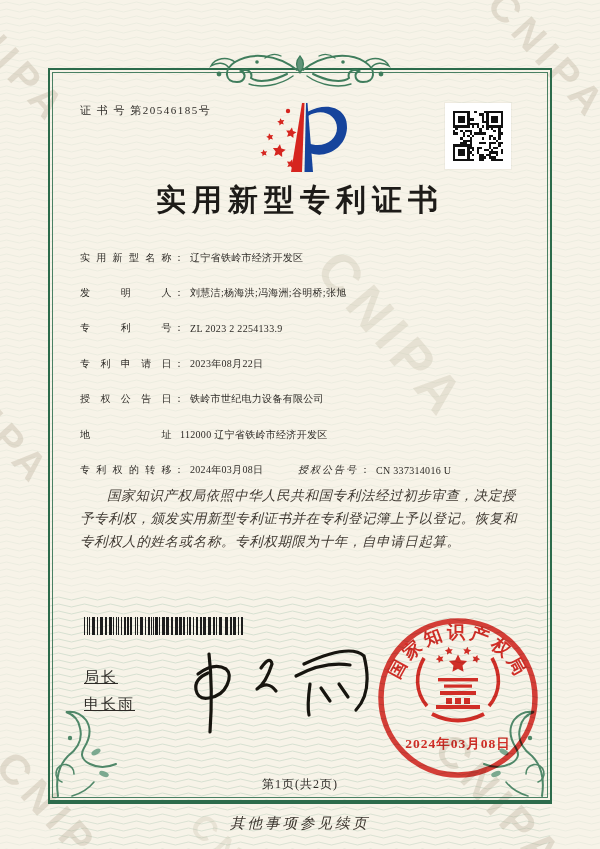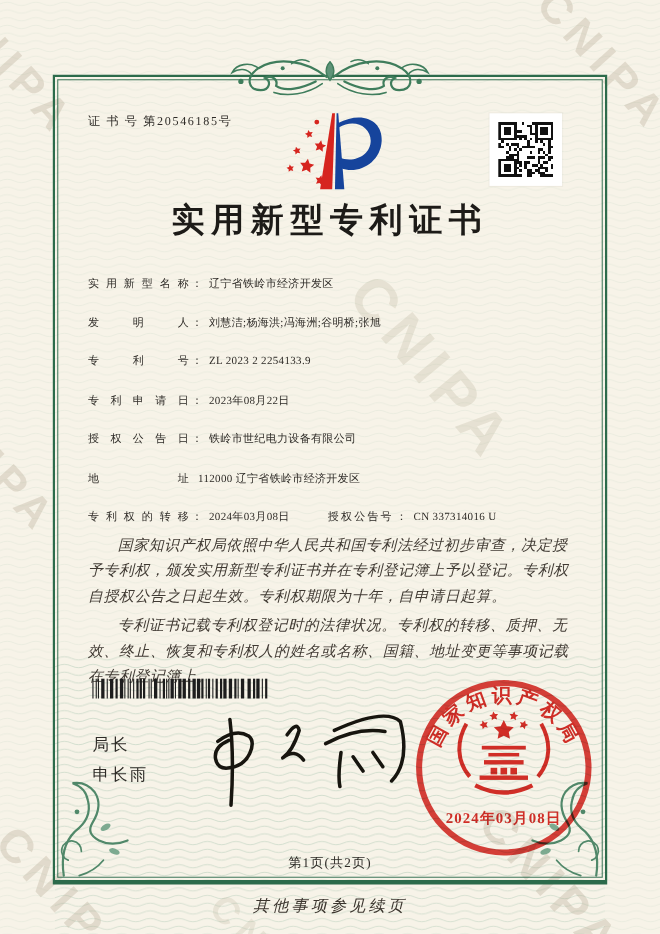--- a/index.html
+++ b/index.html
@@ -26,31 +26,31 @@
   .title{position:absolute;left:0;top:180px;width:600px;text-align:center;margin:0;
          font-size:30px;font-weight:700;letter-spacing:6px;color:#1d1b18;z-index:4;}
   
   .fields{position:absolute;left:80px;top:240px;width:445px;z-index:4;font-size:10px;}
   .frow{position:relative;height:35.4px;display:flex;align-items:center;}
   .flabel{display:inline-block;width:92px;text-align:justify;text-align-last:justify;
           letter-spacing:.5px;}
   .fcolon{margin-left:2px;}
   .fvalue{margin-left:6px;letter-spacing:.3px;}
   .pair2{position:absolute;left:218px;top:0;height:35.4px;display:flex;align-items:center;}
-  .pair2 .flabel{width:auto;letter-spacing:2px;text-align-last:auto;}
+  .pair2 .flabel{width:auto;letter-spacing:2px;text-align-last:auto;font-style:italic;}
   
   .paras{position:absolute;left:80px;top:484px;width:442px;z-index:4;
          font-size:13.5px;line-height:23.2px;font-style:italic;color:#403a33;letter-spacing:.6px;}
   .paras p{margin:0 0 3px 0;text-indent:2em;}
   
   .barcode{position:absolute;left:84px;top:617px;width:162px;height:18px;display:flex;
            align-items:stretch;z-index:4;}
   .barcode .bar{background:#1d1d1d;height:100%;}
   
-  .signatory{position:absolute;left:84px;top:668px;z-index:5;font-size:15px;letter-spacing:2px;}
+  .signatory{position:absolute;left:84px;top:668px;z-index:5;font-size:15px;letter-spacing:2px;text-decoration:underline;}
   .signatory div{margin-bottom:8px;}
   .signature{position:absolute;left:158px;top:638px;z-index:5;}
   
   .seal{position:absolute;left:374px;top:614px;z-index:6;mix-blend-mode:multiply;opacity:.95;}
   
   .pageinfo{position:absolute;left:0;top:776px;width:600px;text-align:center;font-size:12px;
             letter-spacing:1px;z-index:4;}
   .contnote{position:absolute;left:0;top:814px;width:600px;text-align:center;font-size:14.5px;
             font-style:italic;letter-spacing:3px;color:#3b352e;z-index:4;}
 </style>
@@ -304,22 +304,21 @@
     <span class="fvalue">2024年03月08日</span>
     <span class="pair2">
       <span class="flabel">授权公告号</span>
       <span class="fcolon">：</span>
       <span class="fvalue">CN 337314016 U</span>
     </span>
   </div>
 </div>
 
 <div class="paras">
-  <p>国家知识产权局依照中华人民共和国专利法经过初步审查，决定授予专利权，颁发实用新型专利证书并在专利登记簿上予以登记。专利权自授权公告之日起生效。专利权期限为十年，自申请日起算。</p>
-  <p>专利证书记载专利权登记时的法律状况。专利权的转移、质押、无效、终止、恢复和专利权人的姓名或名称、国籍、地址变更等事项记载在专利登记簿上。</p>
+  <p>国家知识产权局依照中华人民共和国专利法经过初步审查，决定授予专利权，颁发实用新型专利证书并在专利登记簿上予以登记。恢复和专利权人的姓名或名称。专利权期限为十年，自申请日起算。</p>
 </div>
 
 <div class="barcode">
     <div class="bar" style="width: 1px; margin-right: 2px;"></div>
     <div class="bar" style="width: 1px; margin-right: 1px;"></div>
     <div class="bar" style="width: 1px; margin-right: 2px;"></div>
     <div class="bar" style="width: 3px; margin-right: 2px;"></div>
     <div class="bar" style="width: 1px; margin-right: 2px;"></div>
     <div class="bar" style="width: 3px; margin-right: 2px;"></div>
     <div class="bar" style="width: 2px; margin-right: 2px;"></div>

